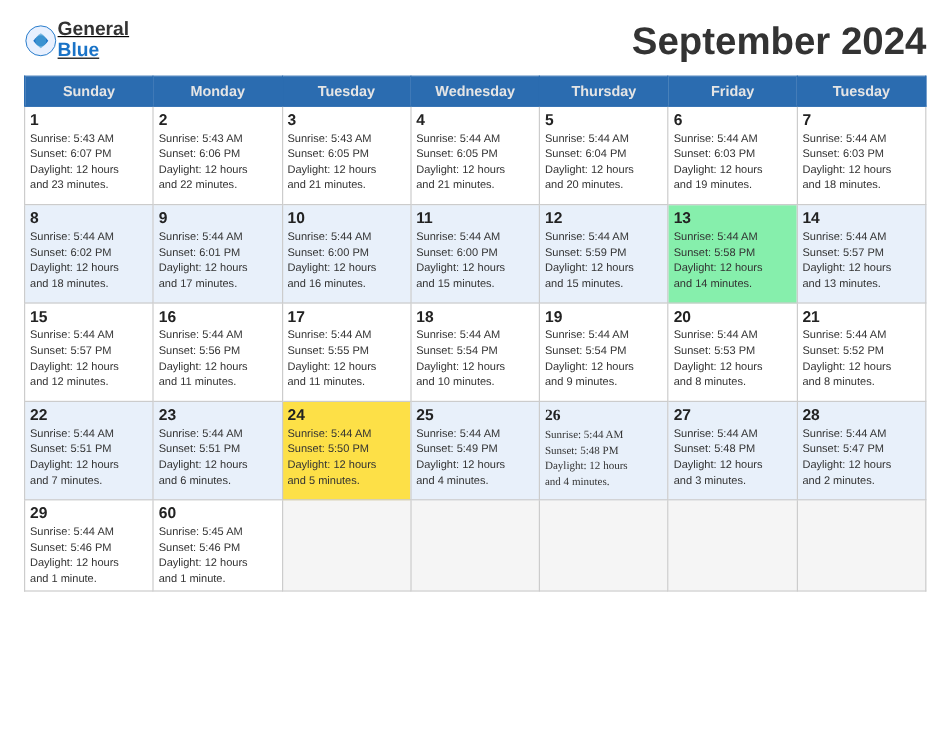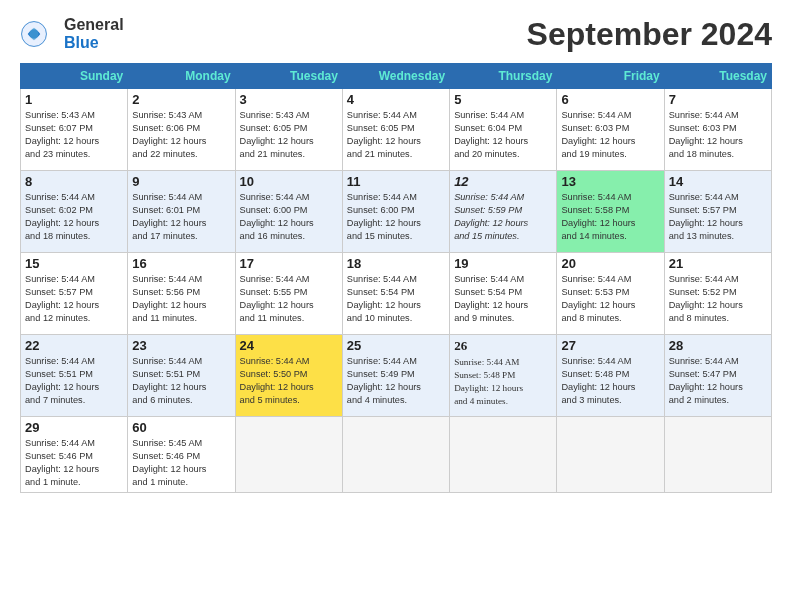--- a/index.html
+++ b/index.html
@@ -18,21 +18,22 @@
     }
     .header {
       display: flex;
       justify-content: space-between;
       align-items: flex-start;
       margin-bottom: 10px;
     }
     .logo {
       display: flex;
       align-items: center;
-      gap: 16px;
+      gap: 0;
+      text-decoration: underline;
     }
     .logo-text {
       display: flex;
       flex-direction: column;
       line-height: 1.1;
     }
     .logo-general {
       font-size: 16px;
       font-weight: bold;
       color: #333;
@@ -58,25 +59,25 @@
       font-size: 14px;
       color: #555;
     }
     table {
       width: 100%;
       border-collapse: collapse;
       table-layout: fixed;
     }
     thead tr th {
       background: #2b6cb0;
-      color: #5eead4;
+      color: #e5e5e5;
       font-size: 12px;
       font-weight: bold;
       padding: 5px 4px;
-      text-align: right;
+      text-align: center;
       border: 1px solid #2b6cb0;
     }
     tbody tr td {
       border: 1px solid #ccc;
       vertical-align: top;
       padding: 3px 4px;
       font-size: 9.5px;
       color: #333;
       height: 82px;
     }
@@ -234,21 +235,21 @@
       </td>
           <td style="background: rgb(232, 240, 250);">
         <span class="day-num">11</span>
         <div class="day-info">
           Sunrise: 5:44 AM<br>
           Sunset: 6:00 PM<br>
           Daylight: 12 hours<br>
           and 15 minutes.
         </div>
       </td>
-          <td style="background: rgb(232, 240, 250); font-style: italic;">
+          <td style="background: rgb(232, 240, 250);">
         <span class="day-num">12</span>
         <div class="day-info">
           Sunrise: 5:44 AM<br>
           Sunset: 5:59 PM<br>
           Daylight: 12 hours<br>
           and 15 minutes.
         </div>
       </td>
           <td style="background: #86efac;">
         <span class="day-num">13</span>

